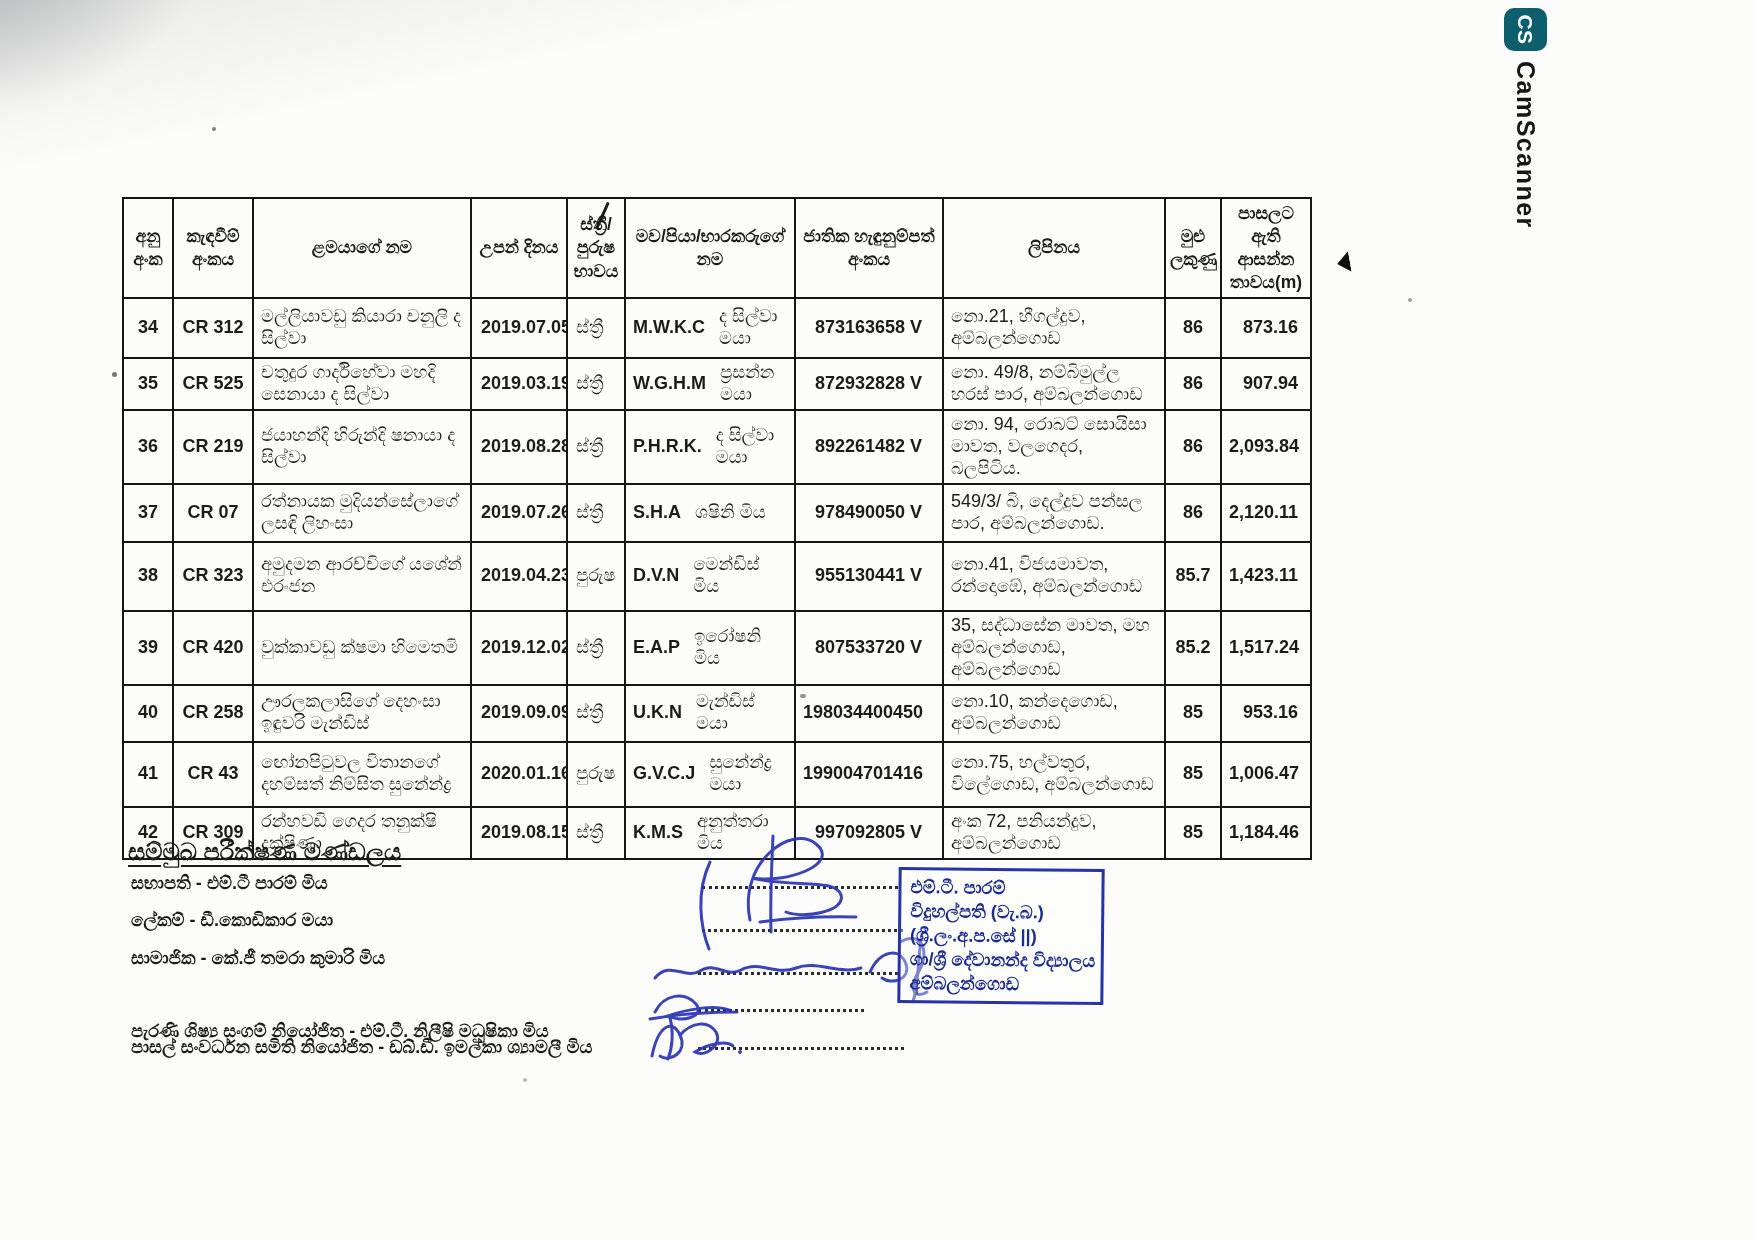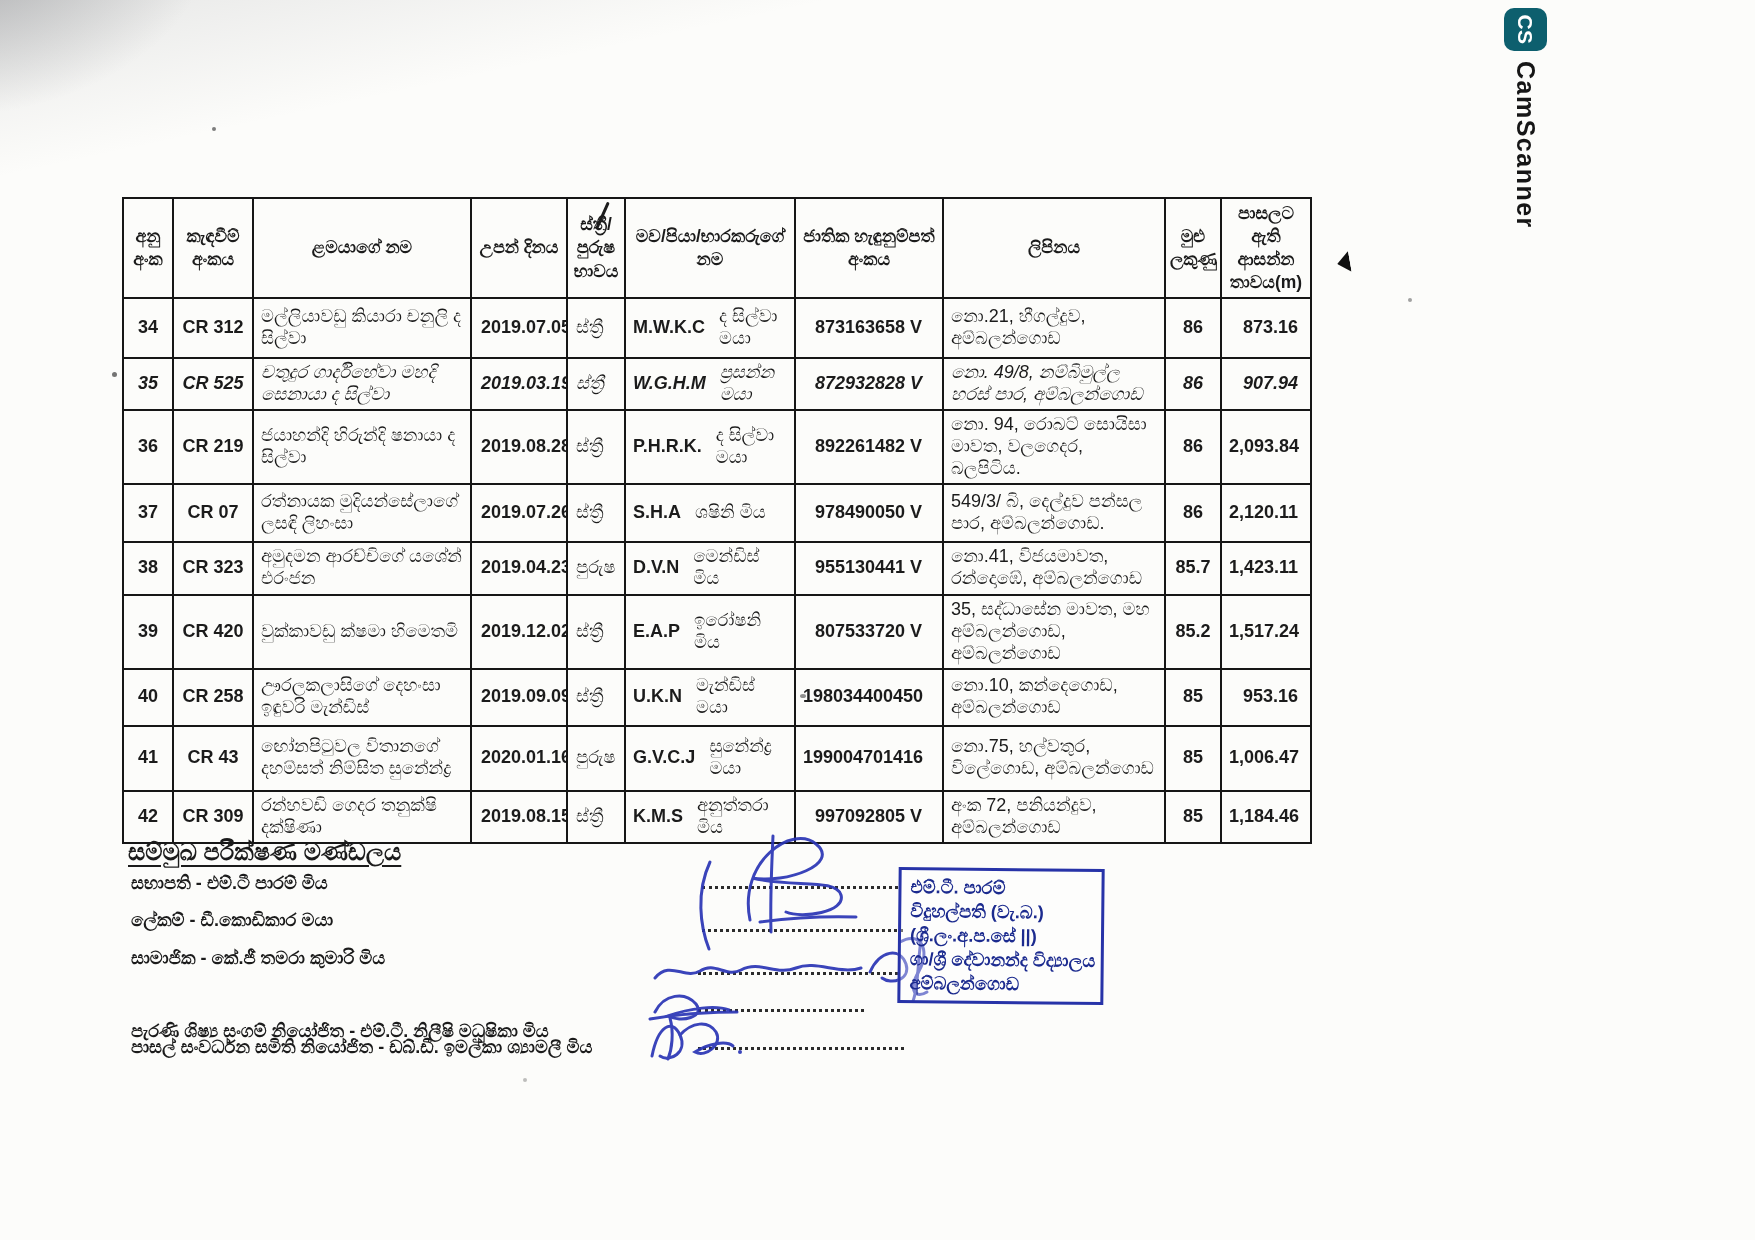--- a/index.html
+++ b/index.html
@@ -93,21 +93,21 @@
               <span class="g-wrap">
                 <span class="g-init">M.W.K.C</span>
                 <span class="g-name">ද සිල්වා මයා</span>
               </span>
             </td>
             <td class="c-nic">873163658 V</td>
             <td class="c-addr">නො.21, හීගල්දුව, අම්බලන්ගොඩ</td>
             <td class="c-center">86</td>
             <td class="c-dist">873.16</td>
           </tr>
-          <tr style="height: 37px; font-style: italic;">
+          <tr style="height: 37px;">
             <td class="c-center">35</td>
             <td class="c-center">CR 525</td>
             <td class="c-name">චතුදුර ගාර්දිහේවා මහදි සෙනායා ද සිල්වා</td>
             <td class="c-dob">2019.03.19</td>
             <td class="c-gender">ස්ත්‍රී</td>
             <td class="c-guard">
               <span class="g-wrap">
                 <span class="g-init">W.G.H.M</span>
                 <span class="g-name">ප්‍රසන්න මයා</span>
               </span>
@@ -144,21 +144,21 @@
               <span class="g-wrap">
                 <span class="g-init">S.H.A</span>
                 <span class="g-name">ශෂිනි මිය</span>
               </span>
             </td>
             <td class="c-nic">978490050 V</td>
             <td class="c-addr">549/3/ බි, දෙල්දුව පන්සල පාර, අම්බලන්ගොඩ.</td>
             <td class="c-center">86</td>
             <td class="c-dist">2,120.11</td>
           </tr>
-          <tr style="height: 53px;">
+          <tr style="height: 69px;">
             <td class="c-center">38</td>
             <td class="c-center">CR 323</td>
             <td class="c-name">අමුදමන ආරච්චිගේ යශේන් එරංජන</td>
             <td class="c-dob">2019.04.23</td>
             <td class="c-gender">පුරුෂ</td>
             <td class="c-guard">
               <span class="g-wrap">
                 <span class="g-init">D.V.N</span>
                 <span class="g-name">මෙන්ඩිස් මිය</span>
               </span>

